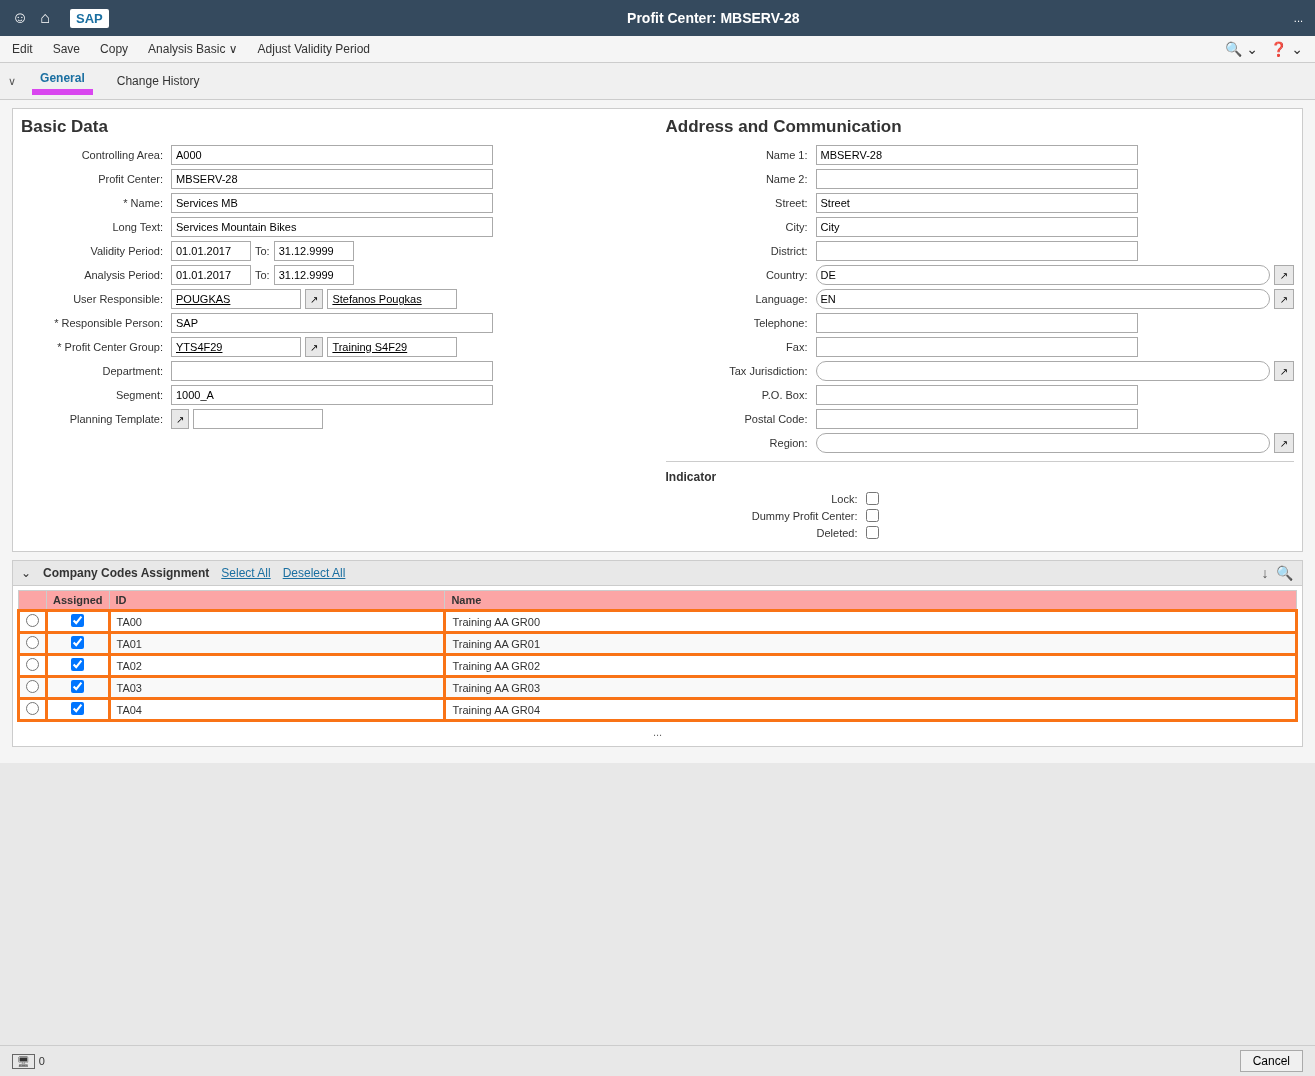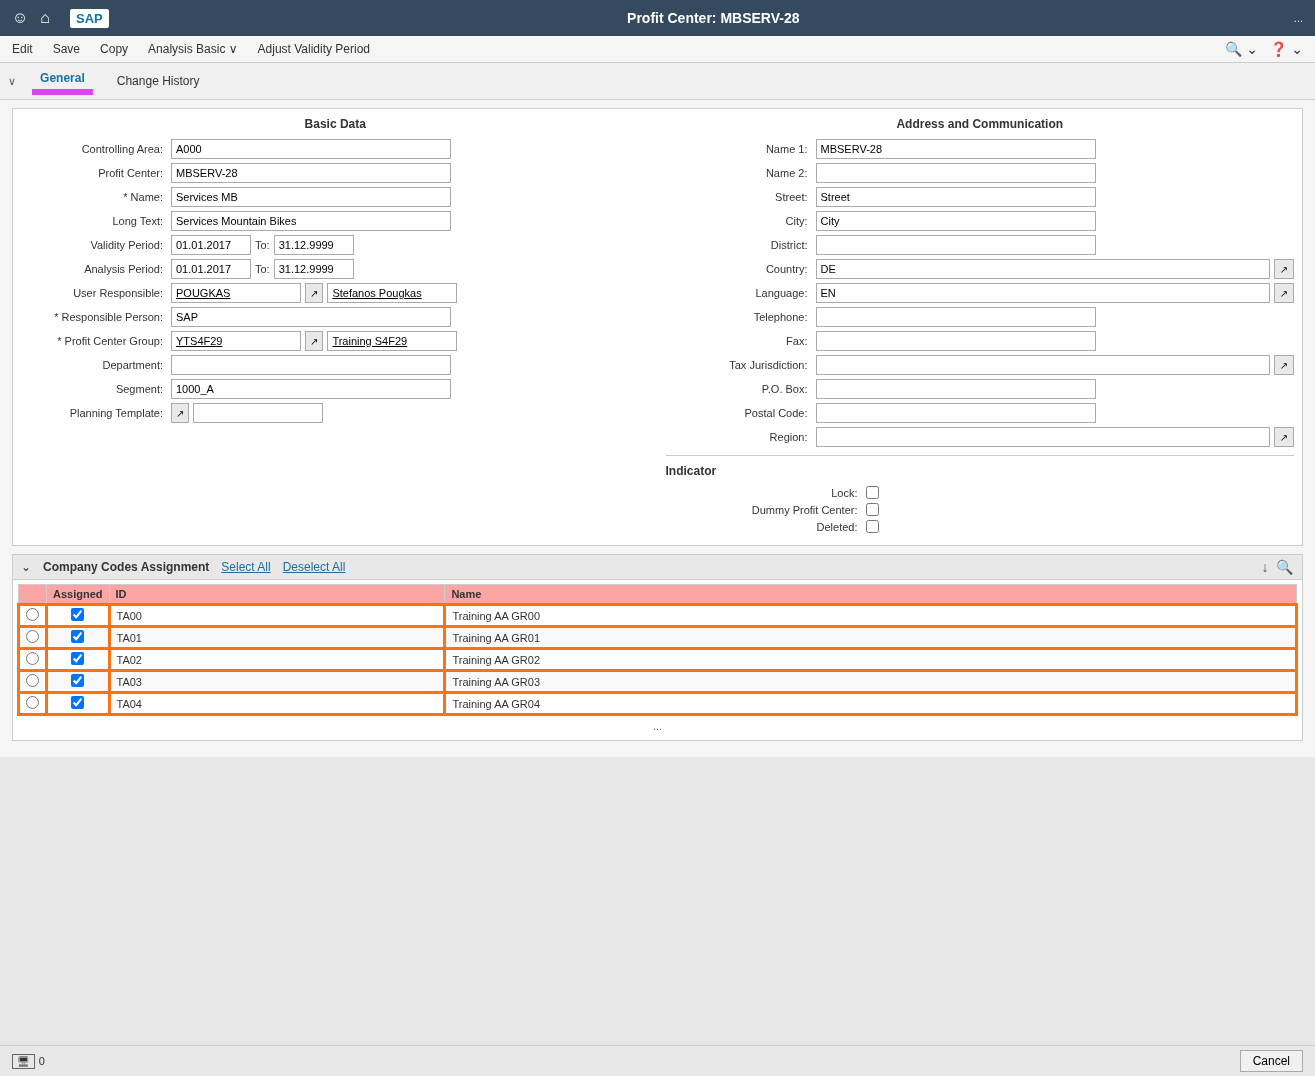--- a/index.html
+++ b/index.html
@@ -105,24 +105,23 @@
     .two-col {
       display: flex;
       gap: 16px;
     }
     .col-left { flex: 1; }
     .col-right { flex: 1; }
 
     
     .form-section-title {
       font-weight: bold;
-      font-size: 12px;
+      font-size: 17px;
       margin-bottom: 8px;
       color: #333;
-      text-align: center;
     }
 
     .form-row {
       display: flex;
       align-items: center;
       margin-bottom: 4px;
     }
     .form-label {
       width: 150px;
       text-align: right;
@@ -132,21 +131,21 @@
       flex-shrink: 0;
     }
     .form-input {
       border: 1px solid #aaa;
       padding: 2px 4px;
       font-size: 11px;
       height: 20px;
       background: white;
       min-width: 0;
     }
-    .form-input.full { width: 280px; }
+    .form-input.full { width: 322px; }
     .form-input.medium { width: 130px; text-decoration: underline; }
     .form-input.small { width: 80px; }
 
     .form-input-group {
       display: flex;
       align-items: center;
       gap: 4px;
     }
     .to-label {
       font-size: 11px;
@@ -159,21 +158,21 @@
       cursor: pointer;
       padding: 1px 4px;
       font-size: 10px;
       height: 20px;
     }
 
     .dropdown-input {
       display: flex;
       align-items: center;
     }
-    .dropdown-input .form-input { flex: 1; }
+    .dropdown-input .form-input { flex: 1; border-radius: 10px; }
     .dropdown-input .popup-btn {
       border: 1px solid #aaa;
       background: #e8e8e8;
       cursor: pointer;
       height: 20px;
       width: 20px;
       font-size: 10px;
       display: flex;
       align-items: center;
       justify-content: center;

